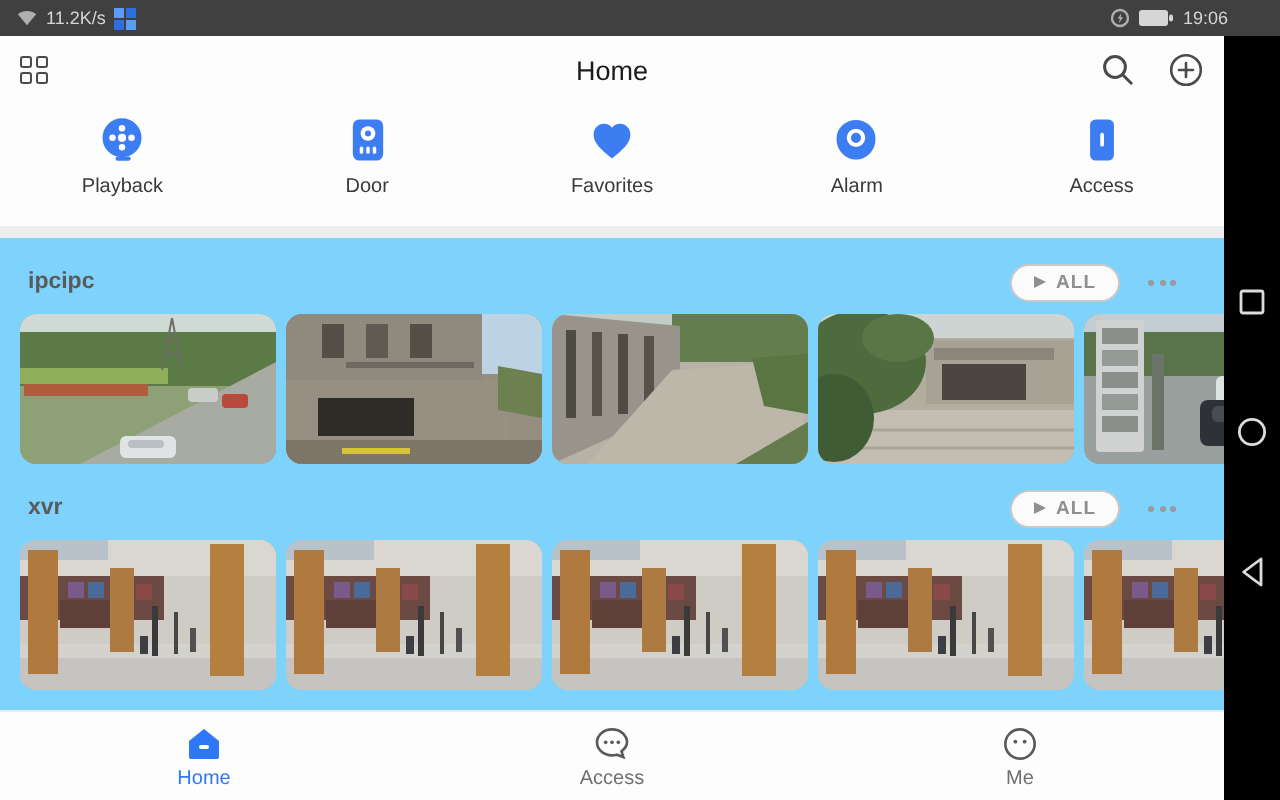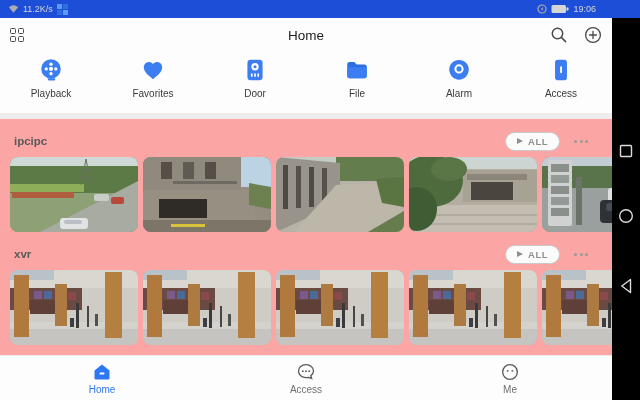--- a/index.html
+++ b/index.html
@@ -1,33 +1,33 @@
 <!DOCTYPE html>
 <html><head>
 <meta charset="utf-8">
 <style>
   * { margin:0; padding:0; box-sizing:border-box; }
   html,body { width:640px; height:400px; overflow:hidden; }
   body { font-family:"Liberation Sans", sans-serif; background:#000; }
   .screen { position:relative; width:640px; height:400px; background:#000; overflow:hidden; }
 
   
-  .statusbar { position:absolute; top:0; left:0; width:640px; height:18px; background:#1d4ed8;
-    display:flex; align-items:center; justify-content:space-between; padding:0 20px 0 8px; }
+  .statusbar { position:absolute; top:0; left:0; width:640px; height:18px; background:#404040;
+    display:flex; align-items:center; justify-content:space-between; padding:0 2px 0 8px; }
   .sb-left, .sb-right { display:flex; align-items:center; gap:4px; }
   .sb-right { padding-right:24px; }
   .sb-text { color:#d6d6d6; font-size:9px; }
 
   
   .andnav { position:absolute; top:18px; right:0; width:28px; height:382px; background:#000; }
   .andnav .key { position:absolute; left:50%; transform:translateX(-50%); }
   .key-recents { top:126px; } .key-home { top:190px; } .key-back { top:260px; }
 
   
-  .app { position:absolute; top:18px; left:0; width:612px; height:382px; background:#fca5a5; overflow:hidden; }
+  .app { position:absolute; top:18px; left:0; width:612px; height:382px; background:#7dd3fc; overflow:hidden; }
 
   .app-top { background:#fdfdfd; height:95px; }
   .header { height:34px; display:flex; align-items:center; padding:0 10px; position:relative; }
   .title { position:absolute; left:0; right:0; text-align:center; font-size:13.5px; color:#1c1c1c; font-weight:500; }
   .hdr-right { margin-left:auto; display:flex; align-items:center; gap:16px; z-index:2; }
   .grid-icon { display:grid; grid-template-columns:6px 6px; grid-template-rows:6px 6px; gap:2px; z-index:2; }
   .grid-icon i { border:1.4px solid #4a4a4a; border-radius:1.5px; }
 
   .shortcuts { display:flex; height:61px; padding-top:5px; }
   .shortcut { flex:1; display:flex; flex-direction:column; align-items:center; gap:5px; }
@@ -228,41 +228,34 @@
             <circle cx="12" cy="6.6" r="1.5" fill="#fff"></circle>
               <circle cx="12" cy="15.4" r="1.5" fill="#fff"></circle>
             <circle cx="7.6" cy="11" r="1.5" fill="#fff"></circle>
               <circle cx="16.4" cy="11" r="1.5" fill="#fff"></circle>
             <rect x="9" y="19.6" width="7" height="2" rx="1" fill="#3c7ef2"></rect>
           </svg>
           <span class="lbl">Playback</span>
         </div>
         <div class="shortcut">
           <svg viewBox="0 0 24 24">
-            <path d="M12 20.5 C7 16.5 3.5 13.5 3.5 9.5 C3.5 6.5 5.8 4.5 8.3 4.5 C9.8 4.5 11.2 5.2 12 6.4 C12.8 5.2 14.2 4.5 15.7 4.5 C18.2 4.5 20.5 6.5 20.5 9.5 C20.5 13.5 17 16.5 12 20.5 Z" fill="#3c7ef2"></path>
-          </svg>
-          <span class="lbl">Favorites</span>
-        </div>
-        <div class="shortcut">
-          <svg viewBox="0 0 24 24">
             <rect x="5" y="2.5" width="14" height="19" rx="3" fill="#3c7ef2"></rect>
             <circle cx="12" cy="9" r="3.4" fill="#fff"></circle>
               <circle cx="12" cy="9" r="1.4" fill="#3c7ef2"></circle>
             <rect x="8.2" y="15" width="1.6" height="3.4" rx="0.8" fill="#fff"></rect>
             <rect x="11.2" y="15" width="1.6" height="3.4" rx="0.8" fill="#fff"></rect>
             <rect x="14.2" y="15" width="1.6" height="3.4" rx="0.8" fill="#fff"></rect>
           </svg>
           <span class="lbl">Door</span>
         </div>
         <div class="shortcut">
           <svg viewBox="0 0 24 24">
-            <path d="M3 6.5 C3 5.4 3.9 4.5 5 4.5 H9.5 L11.8 7 H19 C20.1 7 21 7.9 21 9 V17.5 C21 18.6 20.1 19.5 19 19.5 H5 C3.9 19.5 3 18.6 3 17.5 Z" fill="#2d6fe0"></path>
-            <path d="M3 9.5 H21 V17.5 C21 18.6 20.1 19.5 19 19.5 H5 C3.9 19.5 3 18.6 3 17.5 Z" fill="#3c7ef2"></path>
-          </svg>
-          <span class="lbl">File</span>
+            <path d="M12 20.5 C7 16.5 3.5 13.5 3.5 9.5 C3.5 6.5 5.8 4.5 8.3 4.5 C9.8 4.5 11.2 5.2 12 6.4 C12.8 5.2 14.2 4.5 15.7 4.5 C18.2 4.5 20.5 6.5 20.5 9.5 C20.5 13.5 17 16.5 12 20.5 Z" fill="#3c7ef2"></path>
+          </svg>
+          <span class="lbl">Favorites</span>
         </div>
         <div class="shortcut">
           <svg viewBox="0 0 24 24">
             <path d="M12 2.8 C17 2.8 21 6.6 21 11.4 C21 16.8 17 21 12 21 C7 21 3 16.8 3 11.4 C3 6.6 7 2.8 12 2.8 Z" fill="#3c7ef2"></path>
             <circle cx="12" cy="11" r="3.3" fill="none" stroke="#fff" stroke-width="1.9"></circle>
           </svg>
           <span class="lbl">Alarm</span>
         </div>
         <div class="shortcut">
           <svg viewBox="0 0 24 24">

